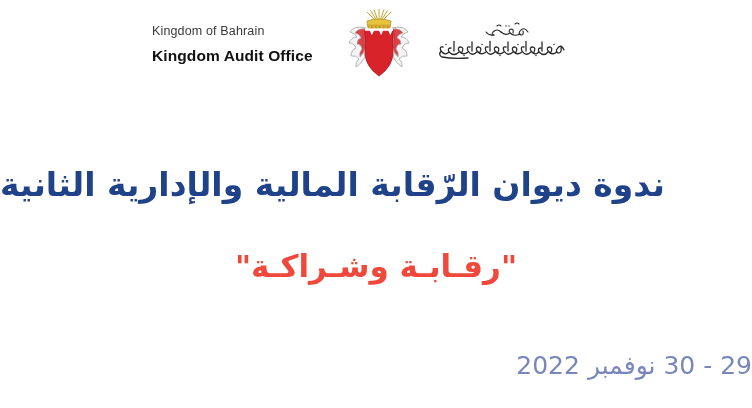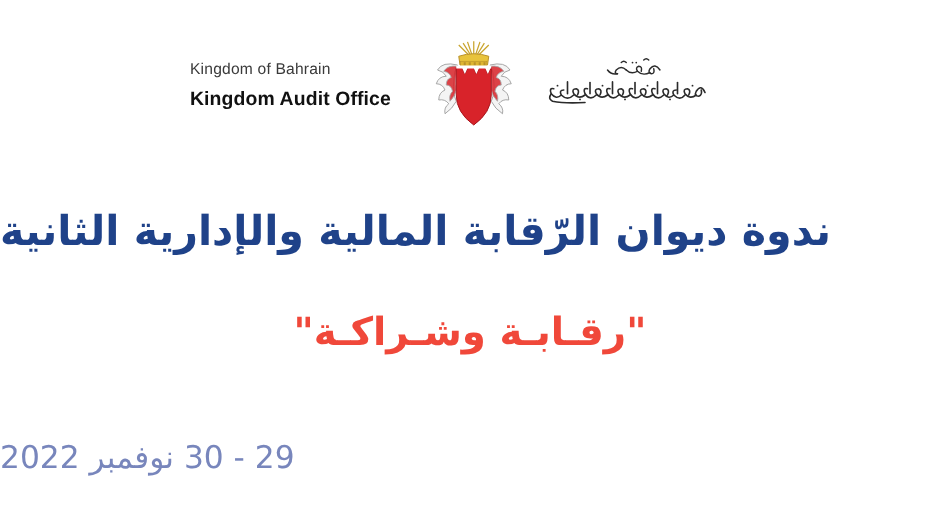--- a/index.html
+++ b/index.html
@@ -19,21 +19,20 @@
     -webkit-font-smoothing: antialiased;
   }
 
   
   .header {
     position: absolute;
     top: 0;
     left: 0;
     width: 752px;
     height: 92px;
-    margin-top: 24px;
   }
 
   .brand-en {
     position: absolute;
     left: 152px;
     top: 24px;
     width: 180px;
     text-align: left;
   }
 
@@ -115,21 +114,21 @@
     line-height: 1.35;
     white-space: nowrap;
   }
 
   
   .date-line {
     position: absolute;
     left: 0;
     top: 350px;
     width: 752px;
-    text-align: left;
+    text-align: right;
     direction: rtl;
     font-family: "DejaVu Sans", "Liberation Sans", sans-serif;
     font-size: 25px;
     font-weight: 400;
     color: #7886bc;
     letter-spacing: 0.4px;
     line-height: 1.3;
     white-space: nowrap;
   }
 </style>

